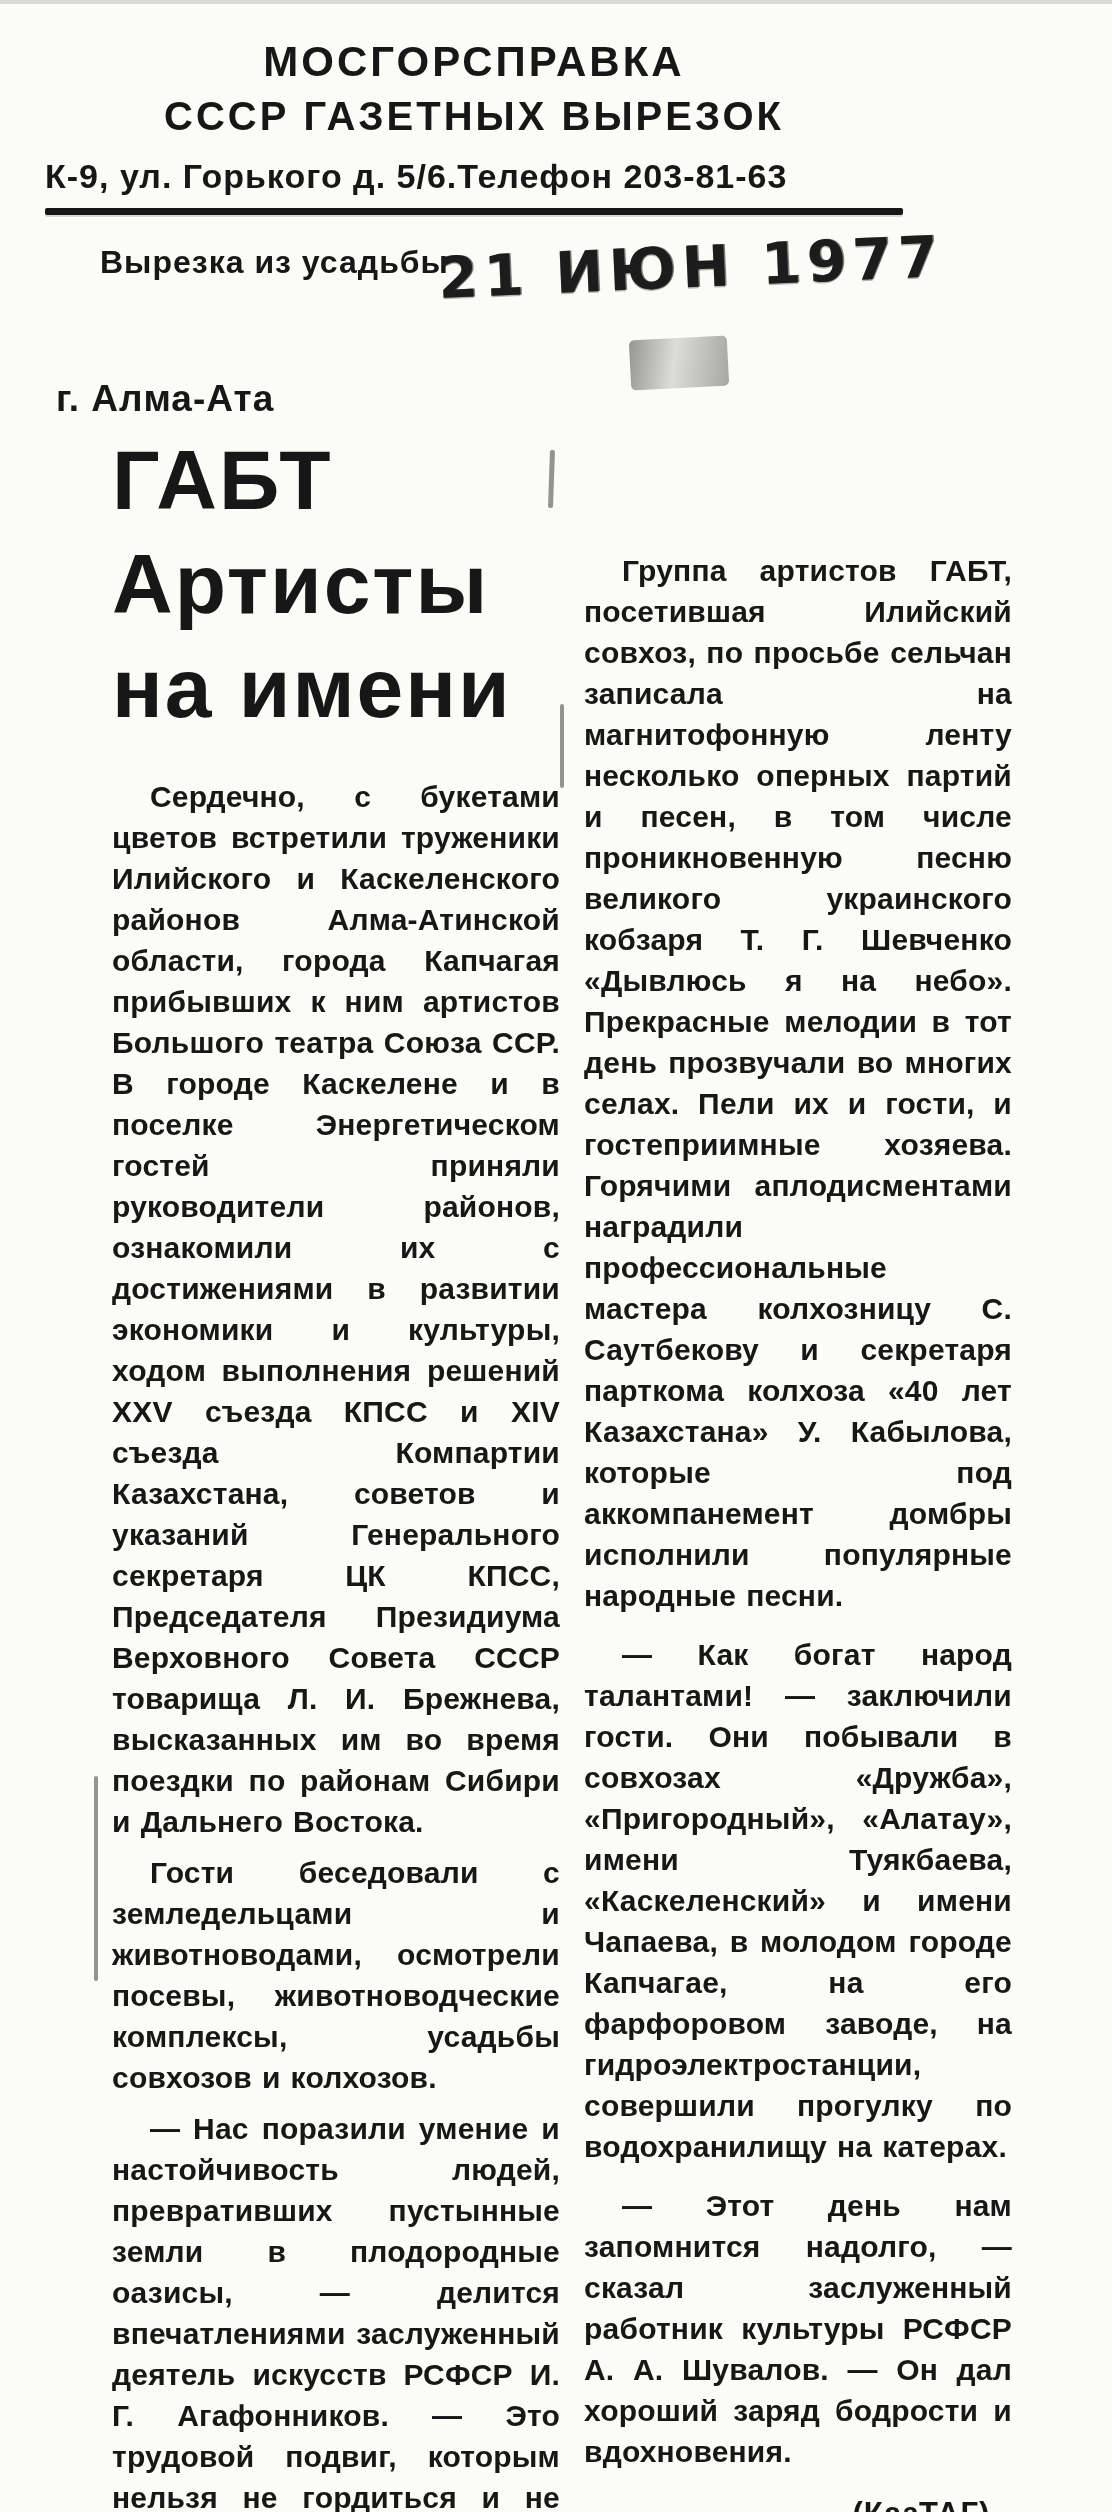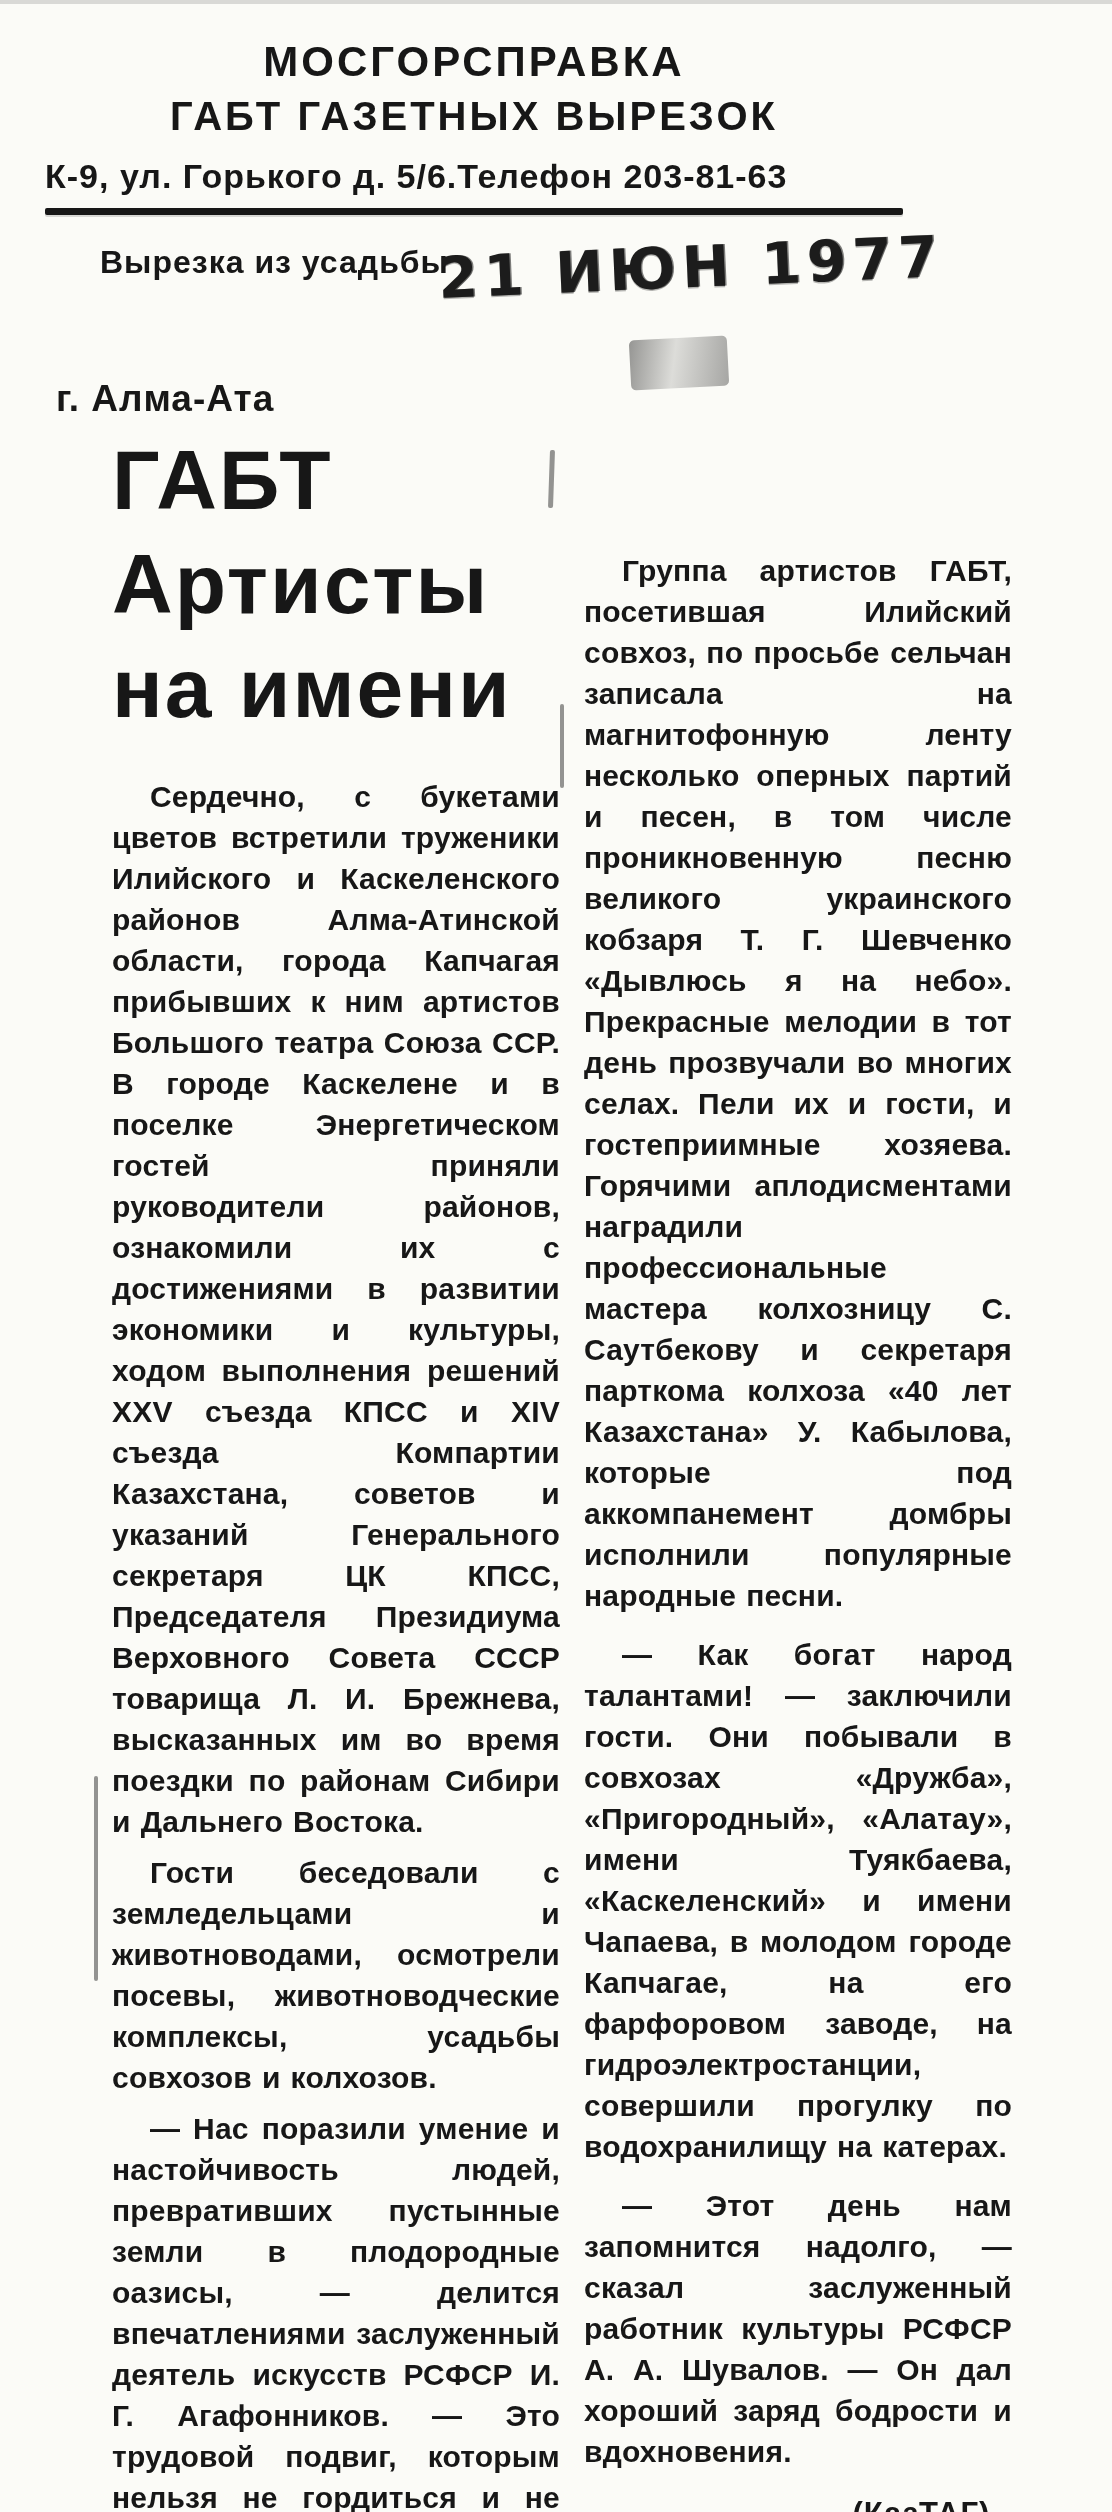--- a/index.html
+++ b/index.html
@@ -66,21 +66,21 @@
   .mark-left     { left:94px;  top:1772px; width:4px; height:205px; }
   .mark-right    { left:560px; top:700px; width:4px; height:84px; }
 </style>
 </head>
 <body>
 
 <div class="page">
 
   <div class="letterhead">
     <div class="org">МОСГОРСПРАВКА</div>
-    <div class="dept">ГАБТ ГАЗЕТНЫХ ВЫРЕЗОК</div>
+    <div class="dept">СССР ГАЗЕТНЫХ ВЫРЕЗОК</div>
     <div class="addr-row">
       <span>К-9, ул. Горького д. 5/6.</span>
       <span>Телефон 203-81-63</span>
     </div>
     <div class="head-rule"></div>
   </div>
 
   <div class="clip-label">Вырезка из усадьбы</div>
   <div class="stamp">21 ИЮН 1977</div>
   <div class="stamp-fragment"></div>

